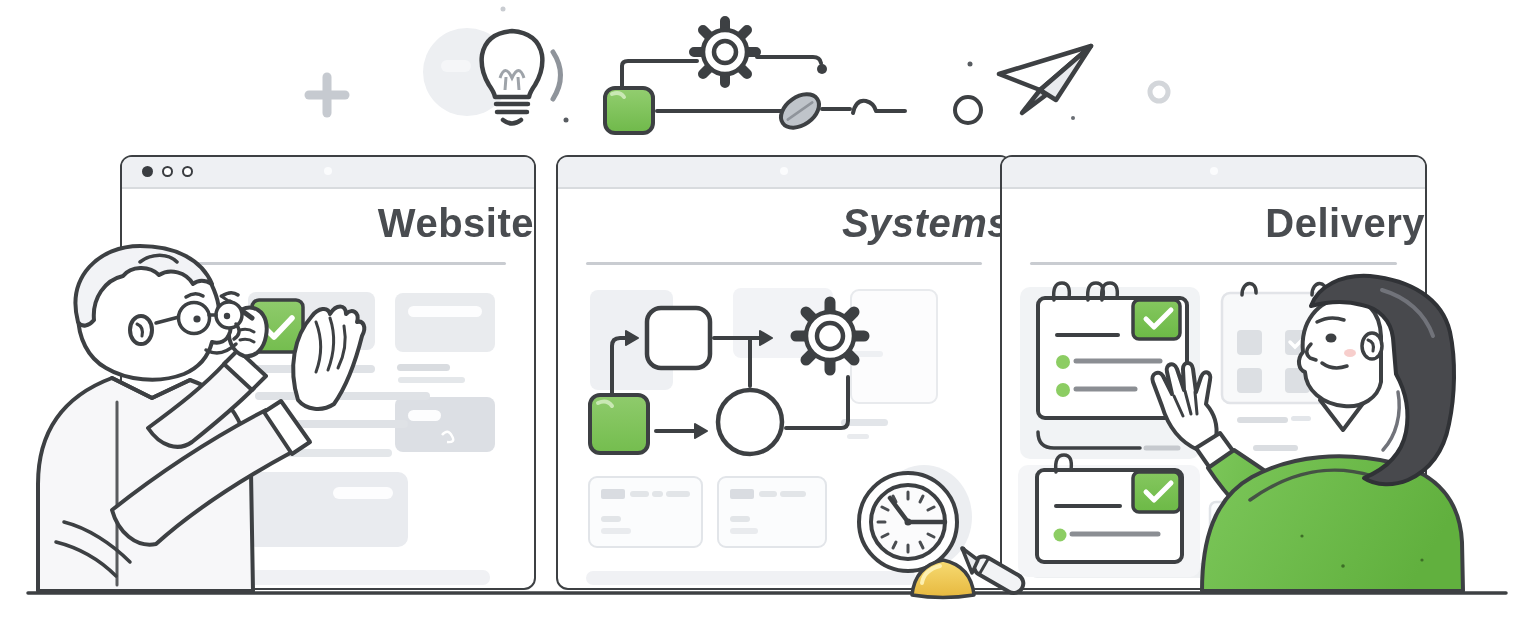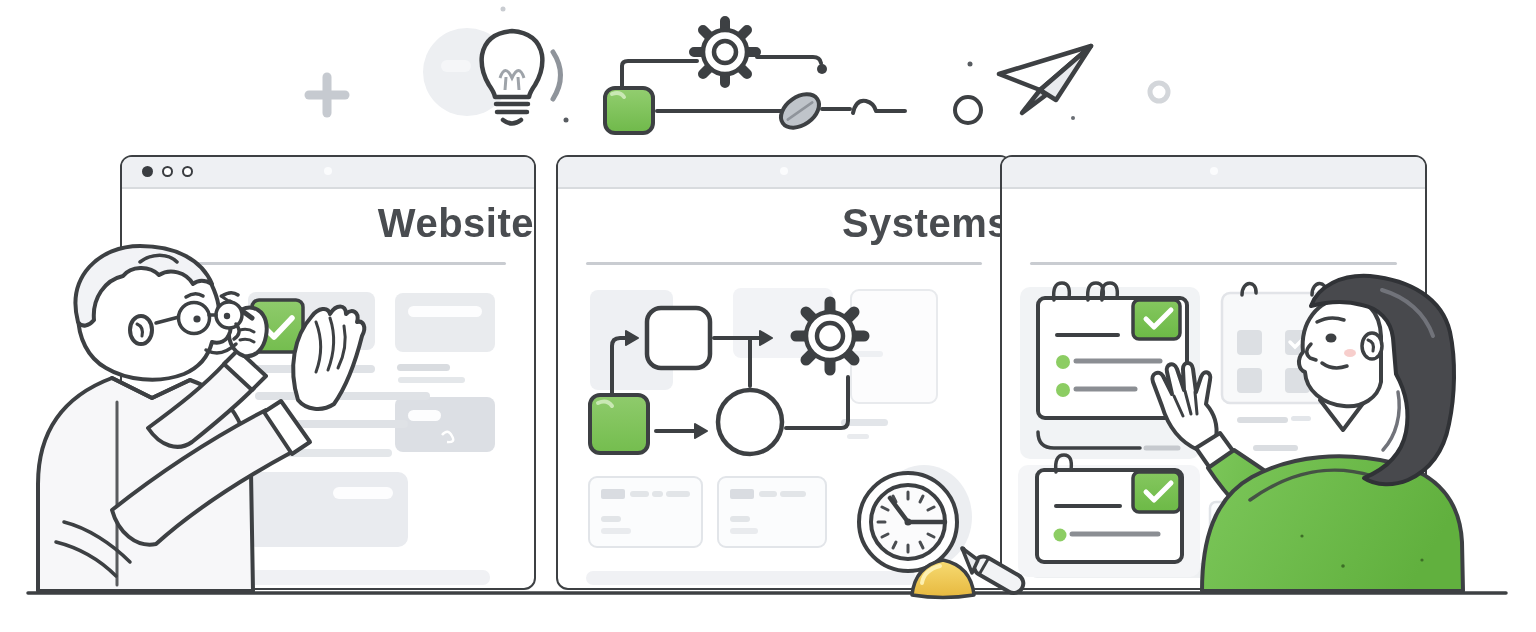--- a/index.html
+++ b/index.html
@@ -119,21 +119,21 @@
       </g>
       <defs>
         <linearGradient id="gGreenP1" x1="0" y1="0" x2="0" y2="1">
           <stop offset="0" stop-color="#8fcb6c"></stop>
             <stop offset="1" stop-color="#74bd4e"></stop>
         </linearGradient>
       </defs>
     </svg>
   </div>
 
-  <div class="panel" style="left:556px;width:456px;">
+  <div class="panel" style="left:556px;width:456px;font-style:italic;">
     <div class="panel-header">
       <span class="hdot"></span>
     </div>
     <div class="panel-title">Systems</div>
     <div class="divider"></div>
     <svg class="content-svg" width="426" height="435" viewBox="0 0 426 435">
       <rect x="30" y="416" width="330" height="14" rx="7" fill="#f0f1f4"></rect>
       <rect x="34" y="135" width="83" height="100" rx="8" fill="#eef0f3"></rect>
       <rect x="177" y="133" width="100" height="70" rx="8" fill="#f2f3f6"></rect>
       <rect x="295" y="135" width="86" height="113" rx="8" fill="#fcfcfd" stroke="#e8eaed" stroke-width="2"></rect>
@@ -182,20 +182,21 @@
             <stop offset="1" stop-color="#74bd4e"></stop>
         </linearGradient>
       </defs>
     </svg>
   </div>
 
   <div class="panel" style="left:1000px;width:427px;">
     <div class="panel-header">
       <span class="hdot"></span>
     </div>
+    <div class="panel-title">Delivery</div>
     <div class="divider"></div>
     <svg class="content-svg" width="427" height="435" viewBox="0 0 427 435">
       <rect x="30" y="408" width="360" height="15" rx="7" fill="#eef0f2"></rect>
       <rect x="20" y="132" width="180" height="172" rx="10" fill="#f1f3f5"></rect>
       <rect x="18" y="310" width="182" height="112" rx="10" fill="#f4f5f7"></rect>
 
       <g>
         <rect x="222" y="138" width="112" height="110" rx="8" fill="#f8f9fa" stroke="#e2e4e8" stroke-width="2.5"></rect>
         <path d="M242 140 c0 -15 15 -15 14 -2" fill="none" stroke="#3d4043" stroke-width="3.5" stroke-linecap="round"></path>
         <path d="M312 140 c0 -15 15 -15 14 -2" fill="none" stroke="#3d4043" stroke-width="3.5" stroke-linecap="round"></path>

